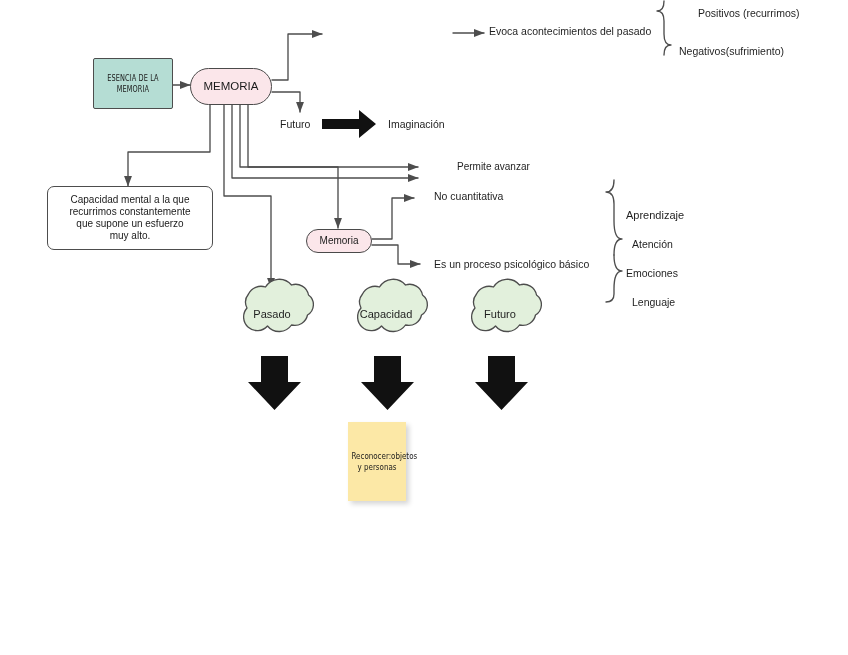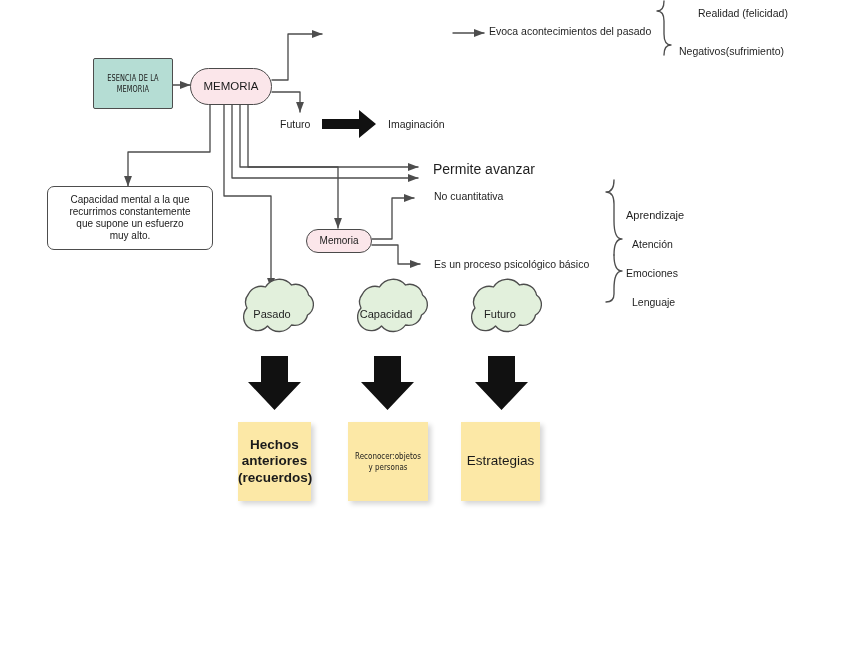--- a/index.html
+++ b/index.html
@@ -126,51 +126,45 @@
     <span class="nlabel">Memoria</span>
   </div>
 
   <div class="node box-plain" style="left:47px;top:186px;width:166px;height:64px;font-size:10px;padding:0 18px;">
     <span class="nlabel">Capacidad mental a la que recurrimos constantemente que supone un esfuerzo muy alto.</span>
   </div>
 
 
   <div class="free-text" style="left:489px;top:25px;width:172px;font-size:10.5px;">Evoca acontecimientos del pasado</div>
 
-  <div class="free-text" style="left:698px;top:7px;font-size:10.5px;">Realidad (felicidad)</div>
+  <div class="free-text" style="left:698px;top:7px;font-size:10.5px;">Positivos (recurrimos)</div>
 
   <div class="free-text" style="left:679px;top:45px;font-size:10.5px;">Negativos(sufrimiento)</div>
 
   <div class="free-text" style="left:280px;top:118px;font-size:10.5px;">Futuro</div>
 
   <div class="free-text" style="left:388px;top:118px;font-size:10.5px;">Imaginación</div>
 
-  <div class="free-text" style="left:433px;top:161px;font-size:14px;">Permite avanzar</div>
+  <div class="free-text" style="left:457px;top:161px;font-size:10px;">Permite avanzar</div>
 
   <div class="free-text" style="left:434px;top:190px;font-size:10.5px;">No cuantitativa</div>
 
   <div class="free-text" style="left:434px;top:258px;font-size:10.5px;">Es un proceso psicológico básico</div>
 
   <div class="free-text" style="left:626px;top:209px;font-size:11px;">Aprendizaje</div>
 
   <div class="free-text" style="left:632px;top:238px;font-size:10.5px;">Atención</div>
 
   <div class="free-text" style="left:626px;top:267px;font-size:10.5px;">Emociones</div>
 
   <div class="free-text" style="left:632px;top:296px;font-size:10.5px;">Lenguaje</div>
 
   <div class="cloud-label" style="left:239px;top:308px;width:66px;">Pasado</div>
   <div class="cloud-label" style="left:353px;top:308px;width:66px;">Capacidad</div>
   <div class="cloud-label" style="left:467px;top:308px;width:66px;">Futuro</div>
 
-  <div class="sticky" style="left:238px;top:422px;width:73px;height:79px;font-size:13.5px;font-weight:bold;">
-    <span class="nlabel">Hechos anteriores (recuerdos)</span>
-  </div>
 
-  <div class="sticky condensed" style="left:348px;top:422px;width:80px;height:79px;font-size:9px;">
+  <div class="sticky condensed" style="left:348px;top:422px;width:58px;height:79px;font-size:9px;">
     <span class="nlabel">Reconocer:objetos y personas</span>
   </div>
 
-  <div class="sticky" style="left:461px;top:422px;width:79px;height:79px;font-size:13.5px;">
-    <span class="nlabel">Estrategias</span>
-  </div>
 
 </div>
 
 </body></html>

